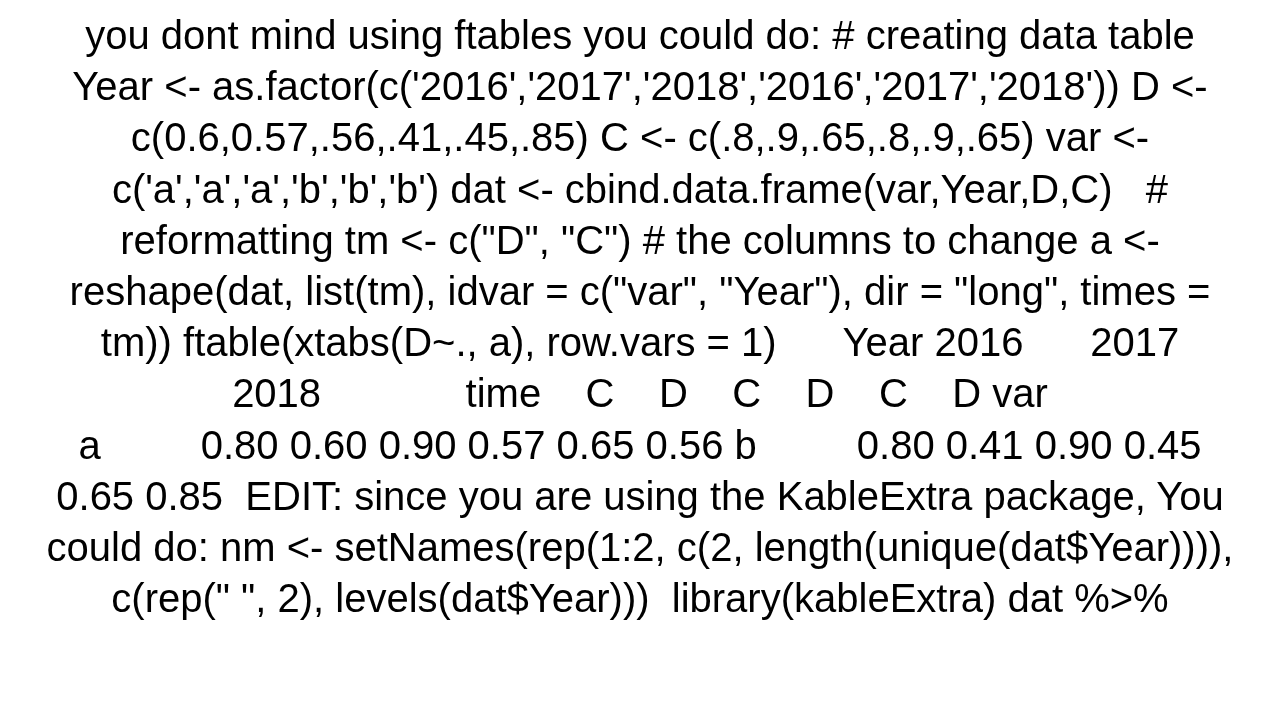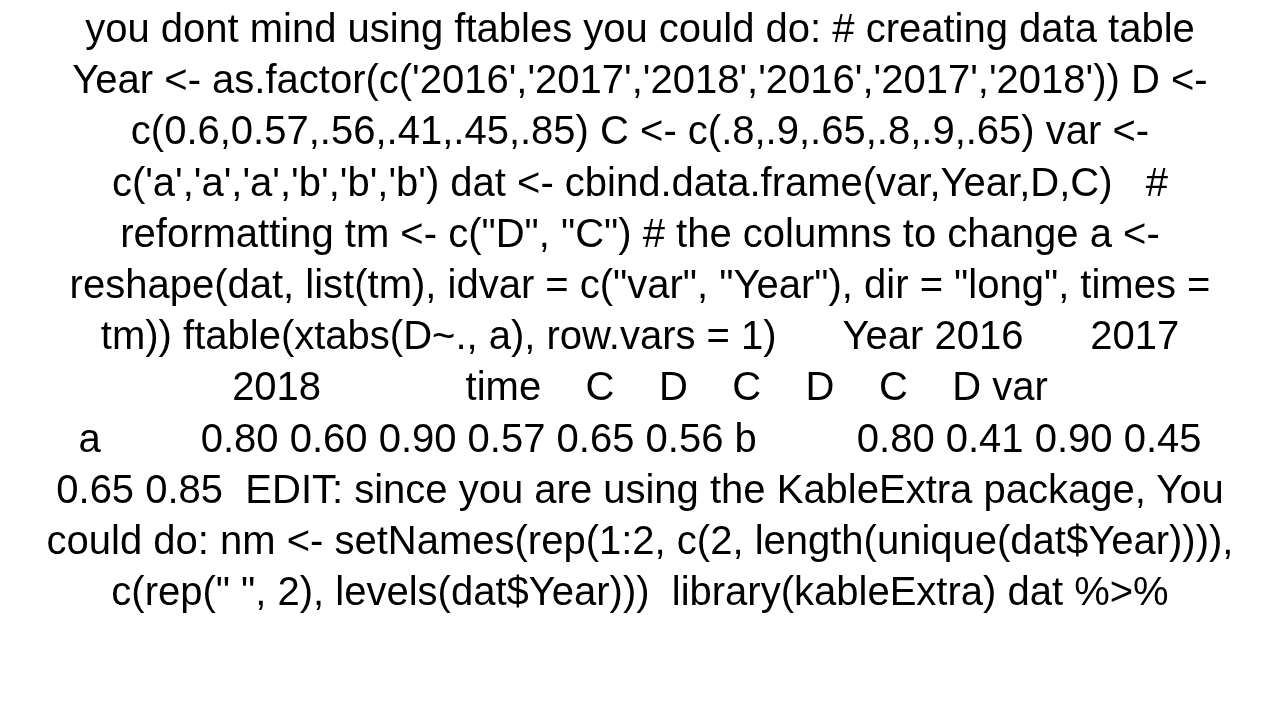--- a/index.html
+++ b/index.html
@@ -8,21 +8,21 @@
     width: 1280px;
     height: 720px;
     overflow: hidden;
     background: #fff;
     font-family: Arial, Helvetica, sans-serif;
   }
   .content {
     width: 1280px;
     height: 720px;
     box-sizing: border-box;
-    padding: 3px 40px;
+    padding: 10px 40px;
     text-align: center;
     font-size: 40px;
     line-height: 1.28;
     color: #000;
     white-space: pre-wrap;
     word-wrap: break-word;
     font-weight: 400;
   }
 </style>
 </head>

